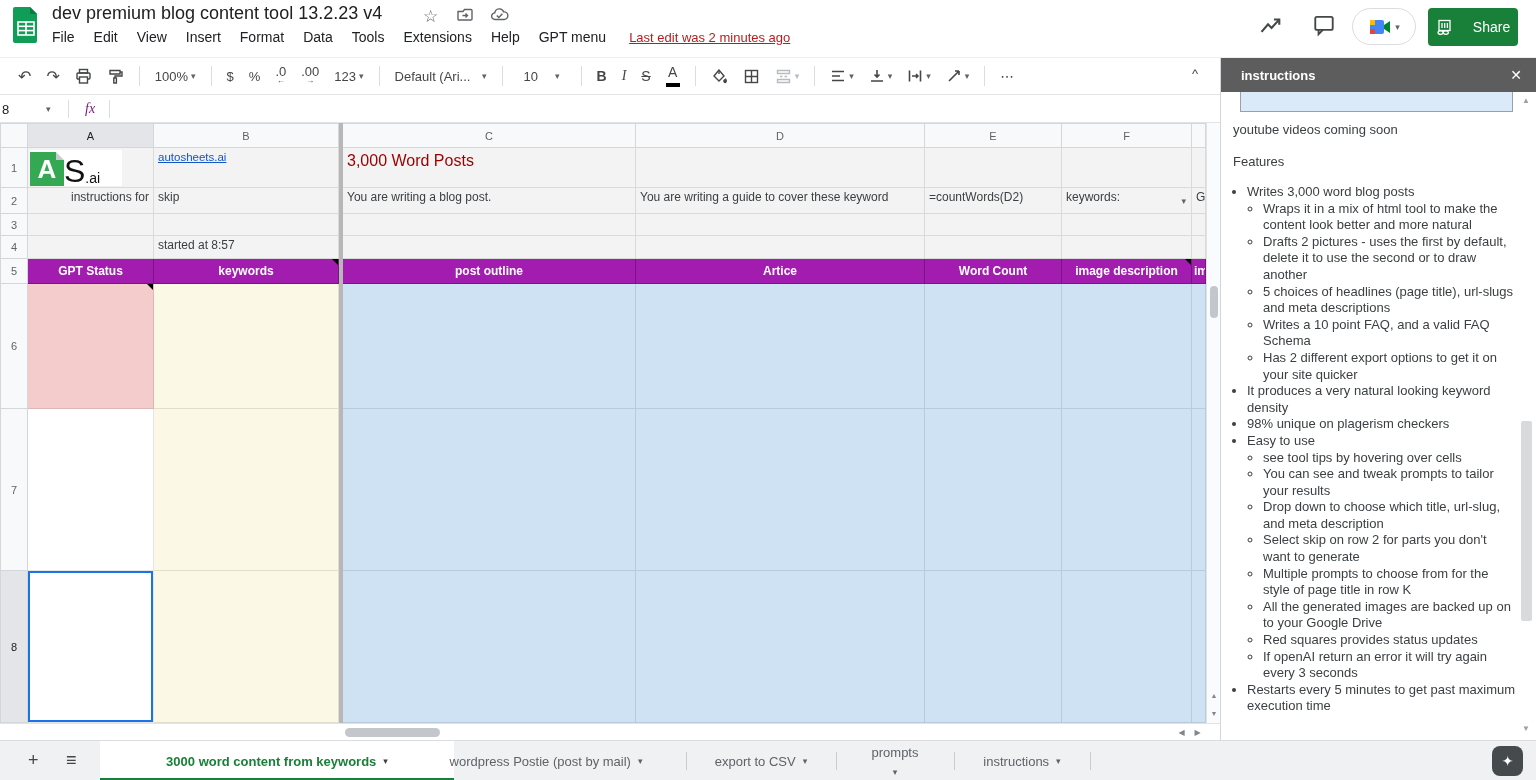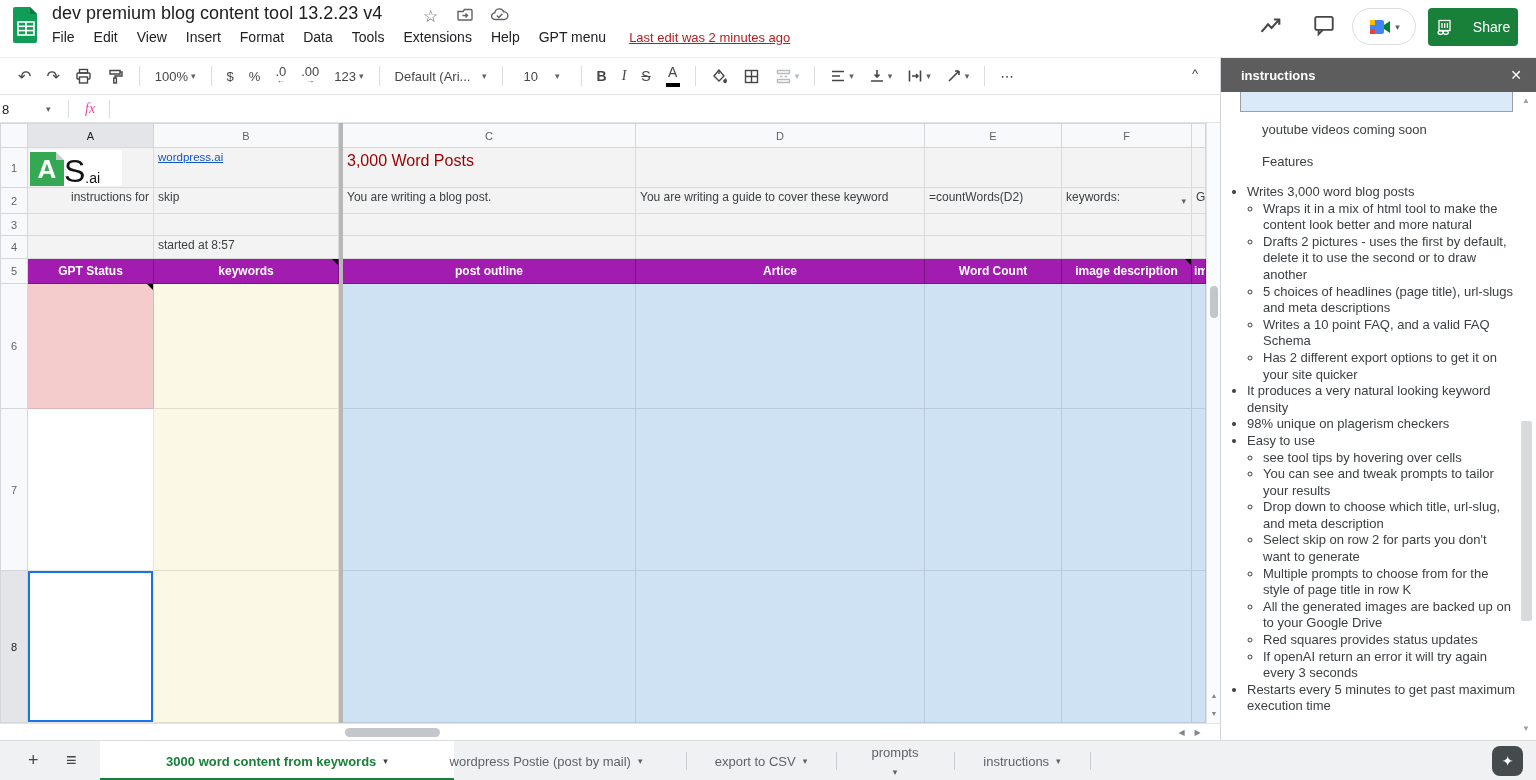--- a/index.html
+++ b/index.html
@@ -35,21 +35,21 @@
   .tcolor { display:flex; flex-direction:column; align-items:center; line-height:13px; }
   .tcolor .bar { width:14px; height:4px; background:#000; margin-top:1px; }
   .disabled { color:#b8bbbe; }
   .collapse-btn { position:absolute; left:1192px; top:66px; font-size:13px; color:#444746; cursor:pointer; }
 
   
   .fbar { position:absolute; left:0; top:96px; width:1220px; height:27px; background:#fff; border-bottom:1px solid #e1e3e6; display:flex; align-items:center; }
   .namebox { width:46px; padding-left:2px; font-size:13px; color:#202124; }
   .fb-caret { width:22px; font-size:9px; color:#5f6368; }
   .fb-sep { width:1px; height:18px; background:#dadce0; }
-  .fx { font-family:"Liberation Serif",serif; font-style:italic; color:#ec4899; font-size:14px; margin:0 14px 0 16px; }
+  .fx { font-family:"Liberation Serif",serif; font-style:italic; color:#701a75; font-size:14px; margin:0 14px 0 16px; }
 
   
   .grid { position:absolute; left:0; top:123px; width:1220px; height:617px; background:#fff; }
   .colhead, .rowhead, .corner { position:absolute; background:#f8f9fa; border:1px solid #d4d7da; font-size:11px; color:#5f6368; display:flex; align-items:center; justify-content:center; }
   .corner { left:0; top:0; width:28px; height:25px; }
   .colhead { top:0; height:25px; border-left:none; }
   .rowhead { left:0; width:28px; border-top:none; }
   .hl { background:#e3e5e8; color:#202124; }
   .row { position:absolute; left:0; width:1206px; }
   .cell { position:absolute; top:0; height:100%; border-right:1px solid rgba(0,0,0,0.10); border-bottom:1px solid rgba(0,0,0,0.10); font-size:12px; color:#3c4043; padding:2px 4px; overflow:hidden; white-space:nowrap; }
@@ -78,21 +78,21 @@
   .hstrip { position:absolute; left:0; top:600px; width:1220px; height:17px; background:#fff; border-top:1px solid #e3e3e3; }
   .hthumb { position:absolute; left:345px; top:4px; width:95px; height:9px; border-radius:5px; background:#c3c6ca; }
   .harrow { position:absolute; top:2px; width:15px; height:13px; font-size:8px; color:#80868b; display:flex; align-items:center; justify-content:center; cursor:pointer; }
 
   
   .sidebar { position:absolute; left:1220px; top:58px; width:316px; height:682px; background:#fff; border-left:1px solid #d2d5d9; }
   .sb-head { position:absolute; left:0; top:0; width:100%; height:34px; background:#5d5d5d; color:#fff; display:flex; align-items:center; padding:0 14px 0 20px; }
   .sb-title { font-weight:bold; font-size:13px; flex:1; }
   .sb-close { font-size:14px; cursor:pointer; }
   .sb-bluebox { position:absolute; left:19px; top:34px; width:273px; height:20px; background:#dbeaf8; border:1px solid #9aa0a6; border-top:none; }
-  .sb-line { position:absolute; left:12px; font-size:13px; color:#3c4043;margin-left:29px; }
+  .sb-line { position:absolute; left:12px; font-size:13px; color:#3c4043; }
   .features-wrap { position:absolute; left:6px; top:126px; width:290px; }
   ul.features { margin:0; padding-left:20px; list-style:disc; font-size:13px; line-height:16.6px; color:#3c4043; }
   ul.features ul { list-style:circle; padding-left:16px; margin:0; }
   .sb-scroll { position:absolute; right:3px; top:36px; width:12px; height:640px; }
   .sb-thumb { position:absolute; left:0; top:327px; width:11px; height:200px; background:#d9dadc; border-radius:2px; }
   .sb-arrow { position:absolute; left:1px; font-size:8px; color:#9aa0a6; cursor:pointer; }
 
   
   .tabbar { position:absolute; left:0; top:740px; width:1536px; height:40px; background:#eff1f3; border-top:1px solid #dadce0; }
   .tb-ic { position:absolute; top:9px; font-size:18px; color:#444746; cursor:pointer; }
@@ -323,21 +323,21 @@
       <div class="cell ca bg-gray">
         <div class="logo-box">
           <div class="logo-a">
               <span>A</span>
               <span class="fold"></span>
             </div>
           <span class="logo-s">S</span>
           <span class="logo-ai">.ai</span>
         </div>
       </div>
-      <div class="cell cb bg-gray"><span class="link">wordpress.ai</span></div>
+      <div class="cell cb bg-gray"><span class="link">autosheets.ai</span></div>
       <div class="cell cc bg-gray red-title">3,000 Word Posts</div>
       <div class="cell cd bg-gray"></div>
       <div class="cell ce bg-gray"></div>
       <div class="cell cf bg-gray"></div>
       <div class="cell cg bg-gray"></div>
     </div>
 
     <div class="row" style="top:65px;height:26px;">
       <div class="cell ca bg-gray right-al">instructions for</div>
       <div class="cell cb bg-gray">skip</div>

